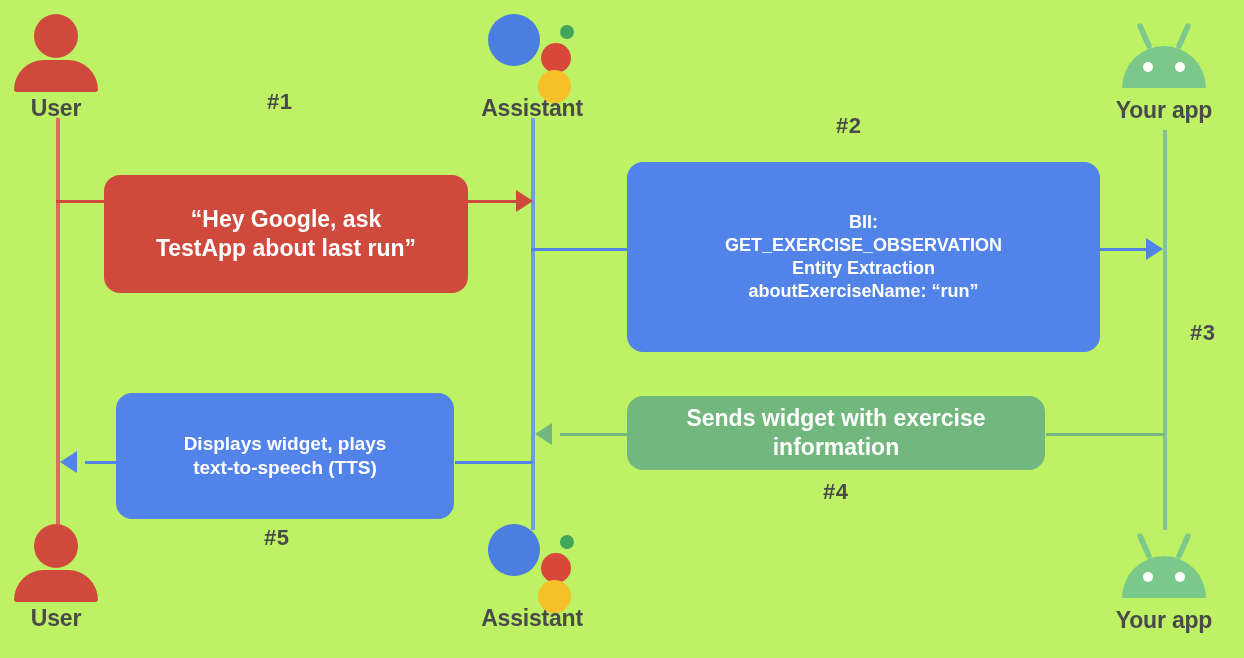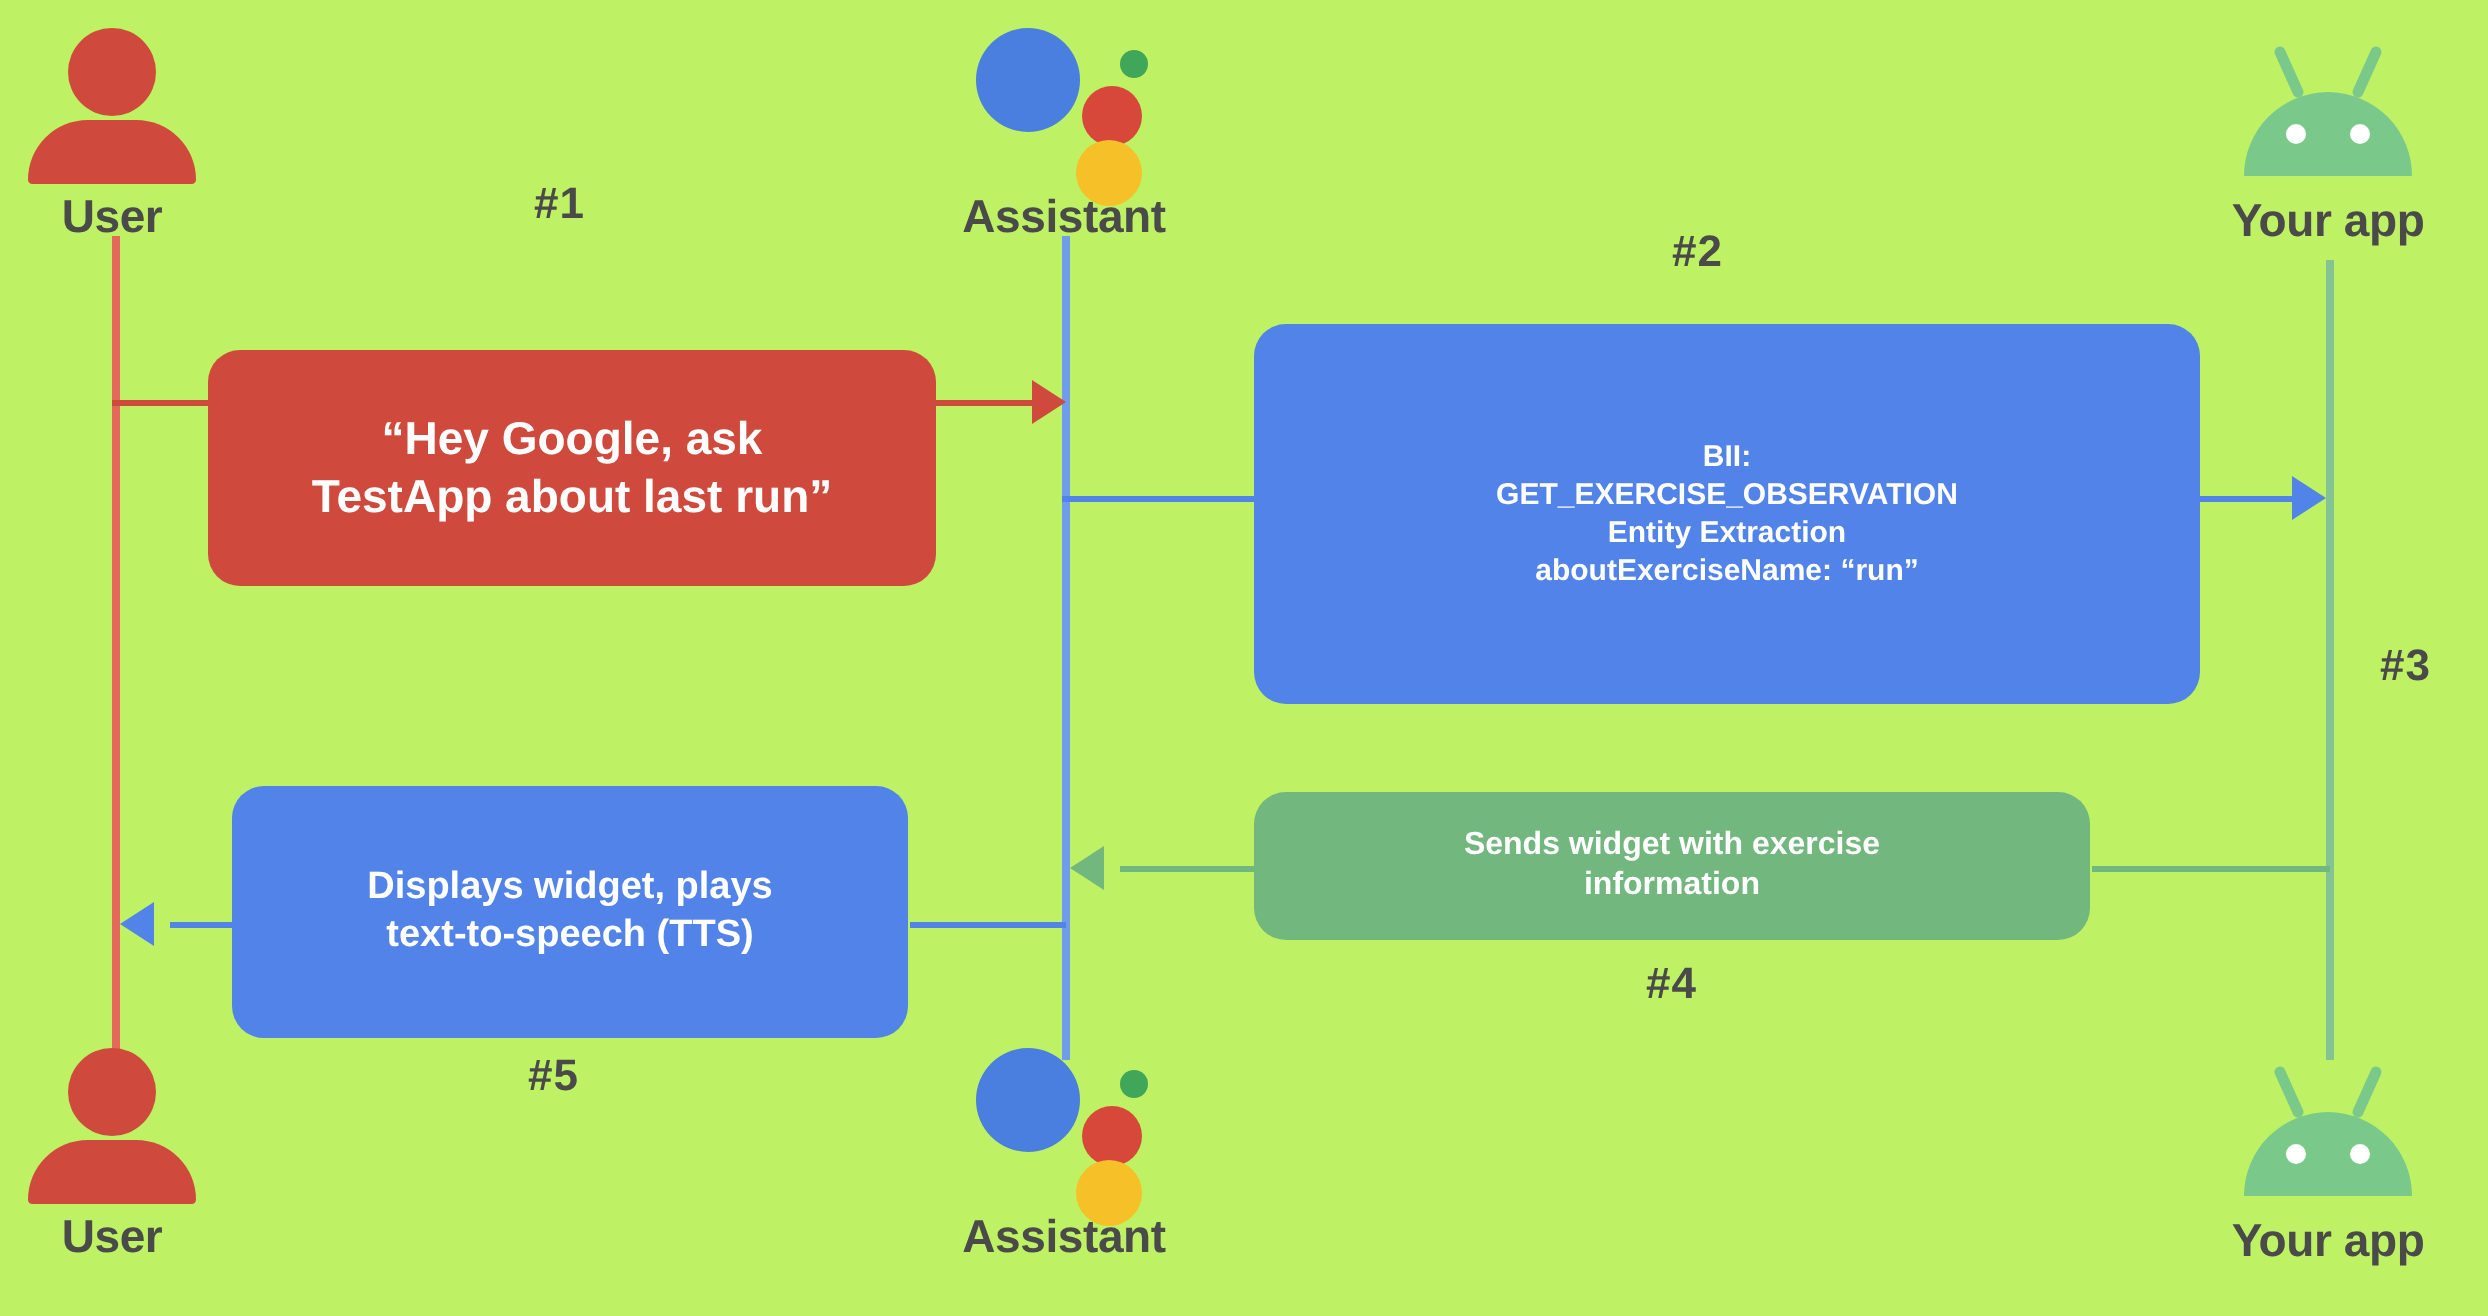--- a/index.html
+++ b/index.html
@@ -225,32 +225,32 @@
   <div class="hline red" style="left:56px;  top:200px; width:64px;"></div>
   <div class="hline red" style="left:466px; top:200px; width:56px;"></div>
   <div class="arrowhead right red" style="left:516px; top:190px;"></div>
   <div class="msgbox red" style="left:104px; top:148px; width:364px; height:118px; font-size:23px;margin-top:27px;">“Hey Google, ask
 TestApp about last run”</div>
   <div class="step-label" style="left:267px; top:89px;">#1</div>
 
   <div class="hline blue" style="left:531px;  top:248px; width:100px;"></div>
   <div class="hline blue" style="left:1098px; top:248px; width:50px;"></div>
   <div class="arrowhead right blue" style="left:1146px; top:238px;"></div>
-  <div class="msgbox blue" style="left:627px; top:162px; width:473px; height:190px; font-size:15px;">BII:
+  <div class="msgbox blue" style="left:627px; top:162px; width:473px; height:190px; font-size:18px;">BII:
 GET_EXERCISE_OBSERVATION
 Entity Extraction
 aboutExerciseName: “run”</div>
   <div class="step-label" style="left:836px; top:113px;">#2</div>
 
   <div class="step-label" style="left:1190px; top:320px;">#3</div>
 
   <div class="hline green" style="left:1046px; top:433px; width:119px;"></div>
   <div class="hline green" style="left:560px;  top:433px; width:70px;"></div>
   <div class="arrowhead left green" style="left:535px; top:423px;"></div>
-  <div class="msgbox green" style="left:627px; top:396px; width:418px; height:74px; font-size:16px;">Sends widget with exercise
+  <div class="msgbox green" style="left:627px; top:396px; width:418px; height:74px; font-size:23px;">Sends widget with exercise
 information</div>
   <div class="step-label" style="left:823px; top:479px;">#4</div>
 
   <div class="hline blue" style="left:455px; top:461px; width:78px;"></div>
   <div class="hline blue" style="left:85px;  top:461px; width:35px;"></div>
   <div class="arrowhead left blue" style="left:60px; top:451px;"></div>
   <div class="msgbox blue" style="left:116px; top:393px; width:338px; height:126px; font-size:19px;">Displays widget, plays
 text-to-speech (TTS)</div>
   <div class="step-label" style="left:264px; top:525px;">#5</div>
 

